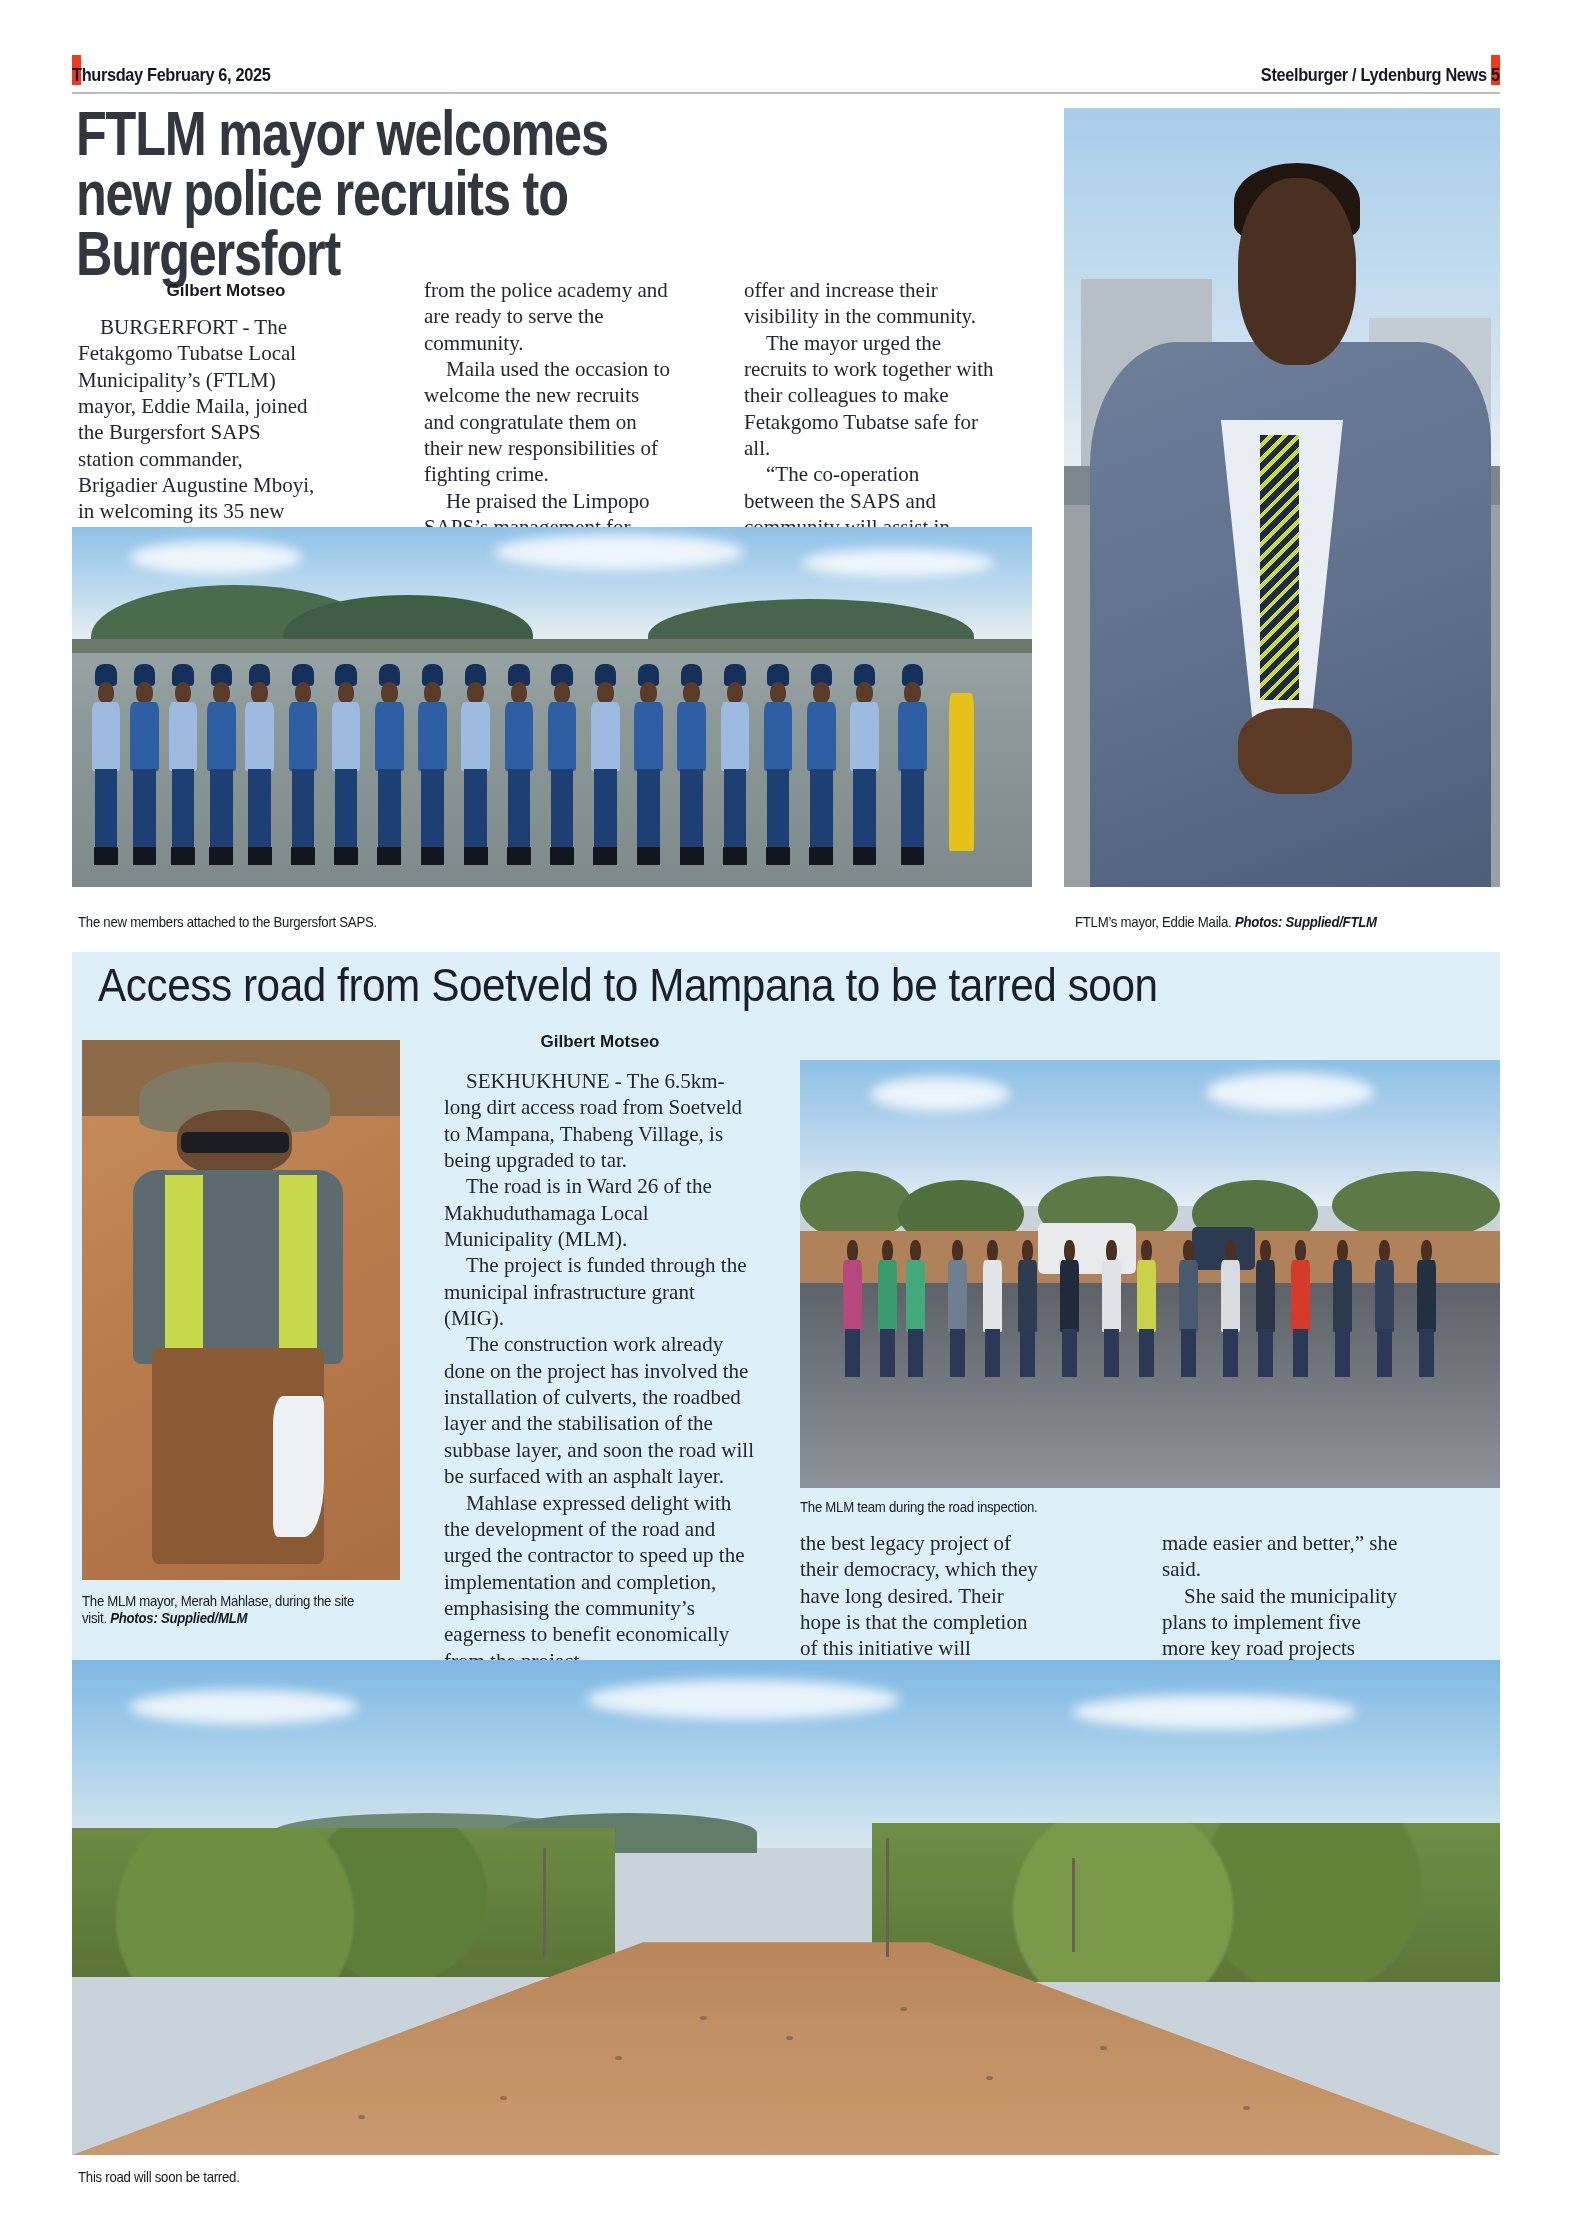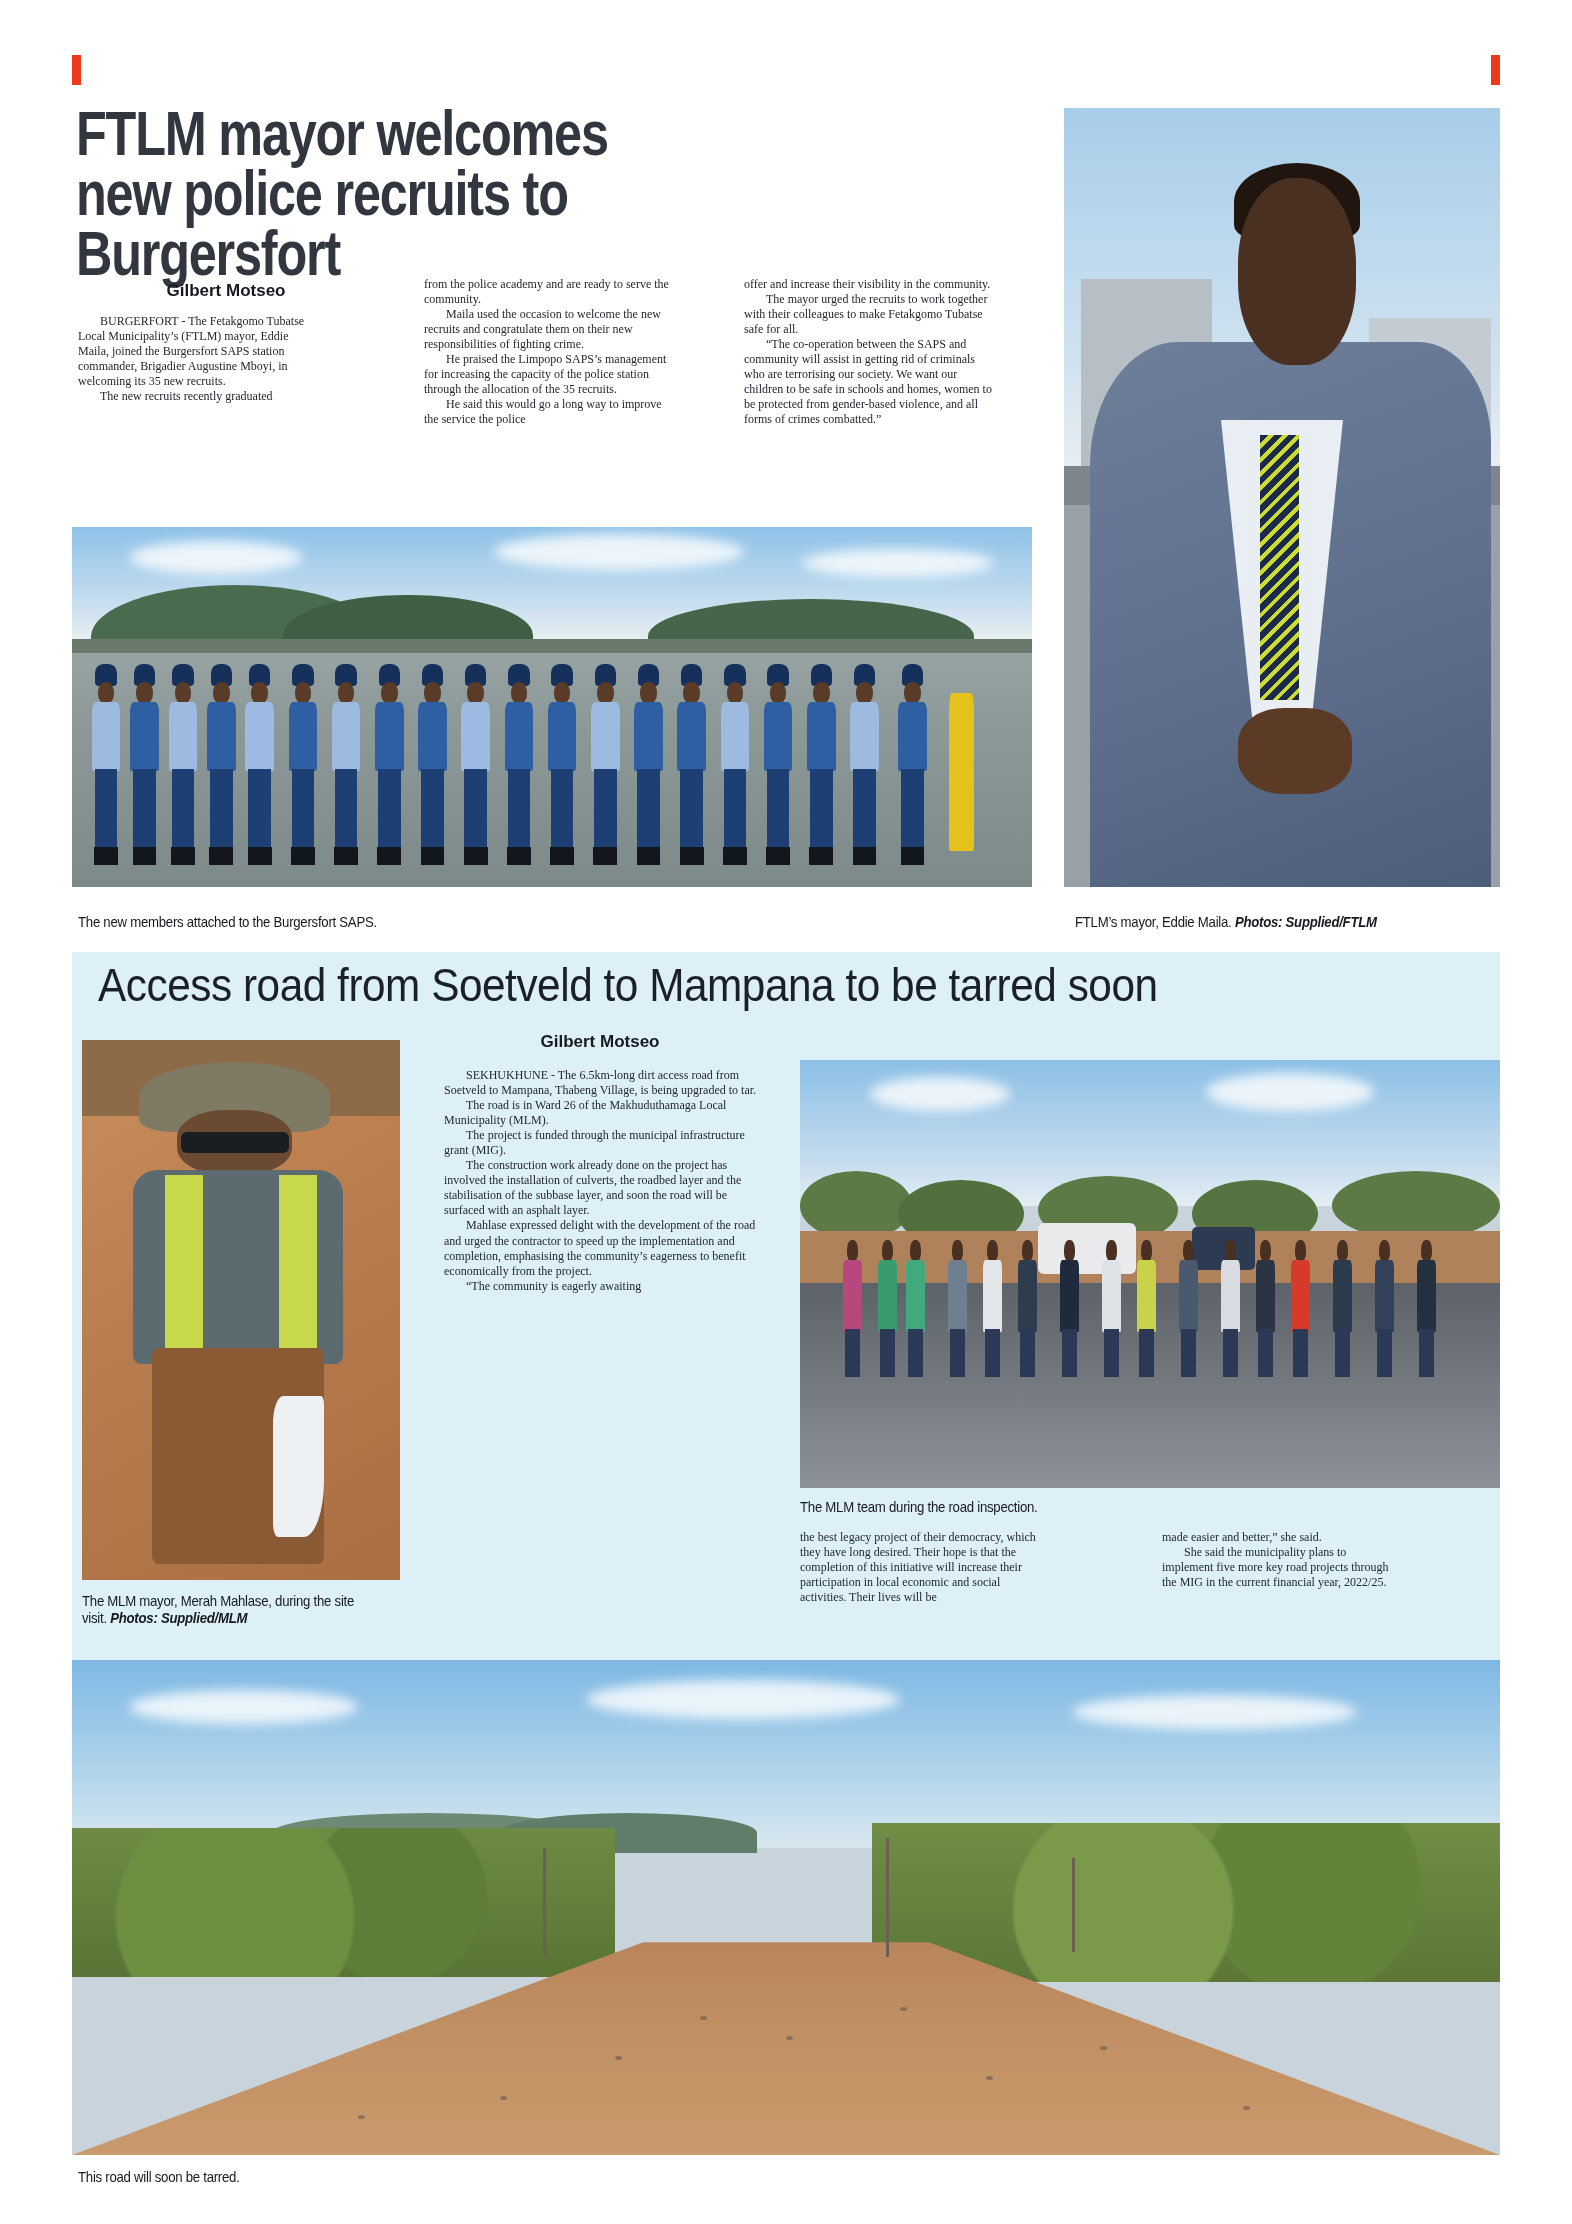--- a/index.html
+++ b/index.html
@@ -42,21 +42,21 @@
   .a1-byline{
     position:absolute;left:76px;top:281px;width:300px;
     text-align:center;
     font-family:"Liberation Sans", sans-serif;
     font-weight:bold;font-size:17px;color:#16191f;
   }
 
   .col{
     position:absolute;
     font-family:"Liberation Serif", serif;
-    font-size:12px;line-height:1.255;
+    font-size:21px;line-height:1.255;
     color:#23272f;
     text-align:left;
   }
   .col p{margin:0;text-indent:22px;}
   .col p.noind{text-indent:0;}
 
   #a1c1{left:78px;top:314px;width:240px;}
   #a1c2{left:424px;top:277px;width:250px;}
   #a1c3{left:744px;top:277px;width:250px;}
 
@@ -177,20 +177,24 @@
   .pole{position:absolute;width:3px;background:#6c6052;}
   .stone{position:absolute;width:7px;height:4px;background:#7c6350;border-radius:50%;opacity:.75;}
 </style>
 </head>
 <body>
 
 <div class="page">
 
   <div class="tick left"></div>
   <div class="tick right"></div>
+  <div class="masthead">
+    <div class="masthead-date">Thursday February 6, 2025</div>
+    <div class="masthead-pub">Steelburger / Lydenburg News 5</div>
+  </div>
 
   <div class="a1-headline">FTLM mayor welcomes new police recruits to Burgersfort</div>
   <div class="a1-byline">Gilbert Motseo</div>
 
   <div class="col" id="a1c1">
     <p>BURGERFORT - The Fetakgomo Tubatse Local Municipality’s (FTLM) mayor, Eddie Maila, joined the Burgersfort SAPS station commander, Brigadier Augustine Mboyi, in welcoming its 35 new recruits.</p>
     <p>The new recruits recently graduated</p>
   </div>
 
   <div class="col" id="a1c2">

